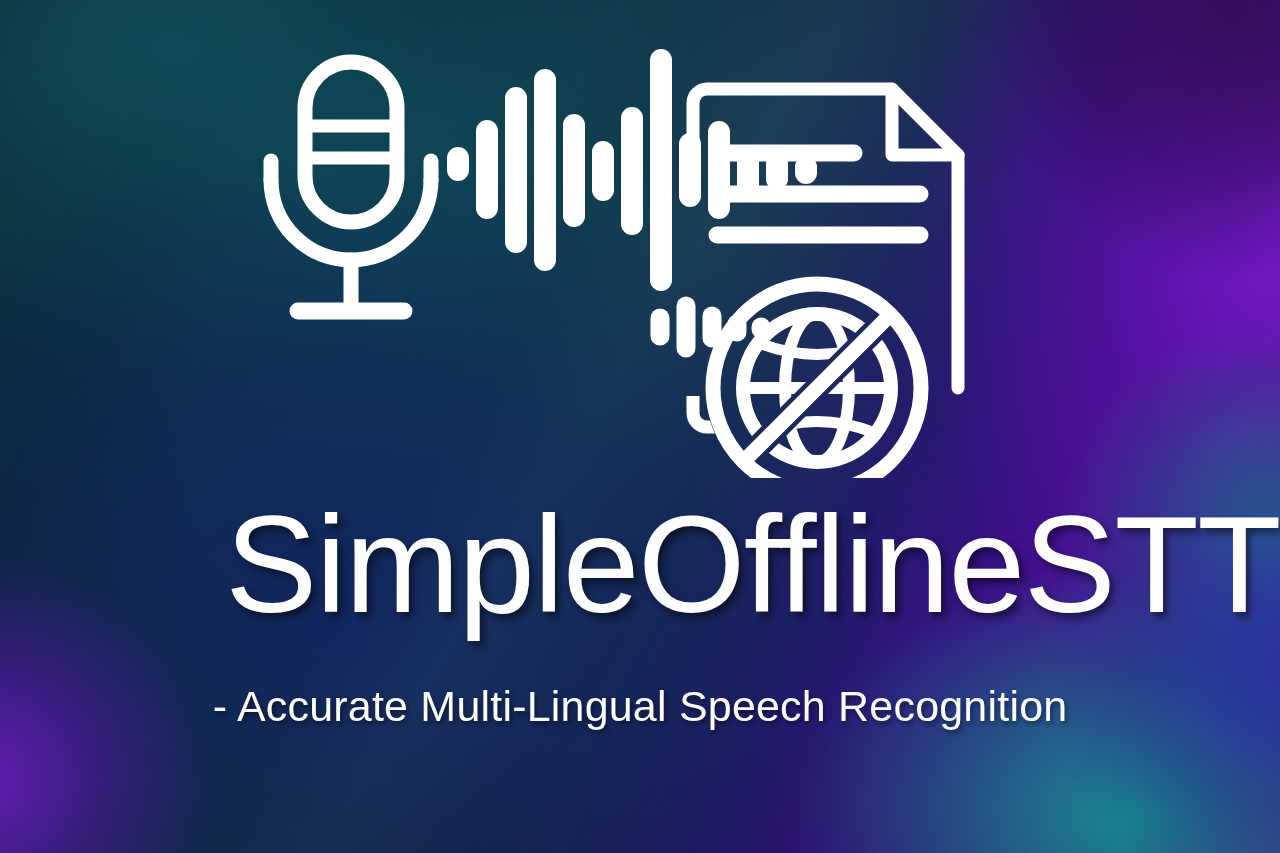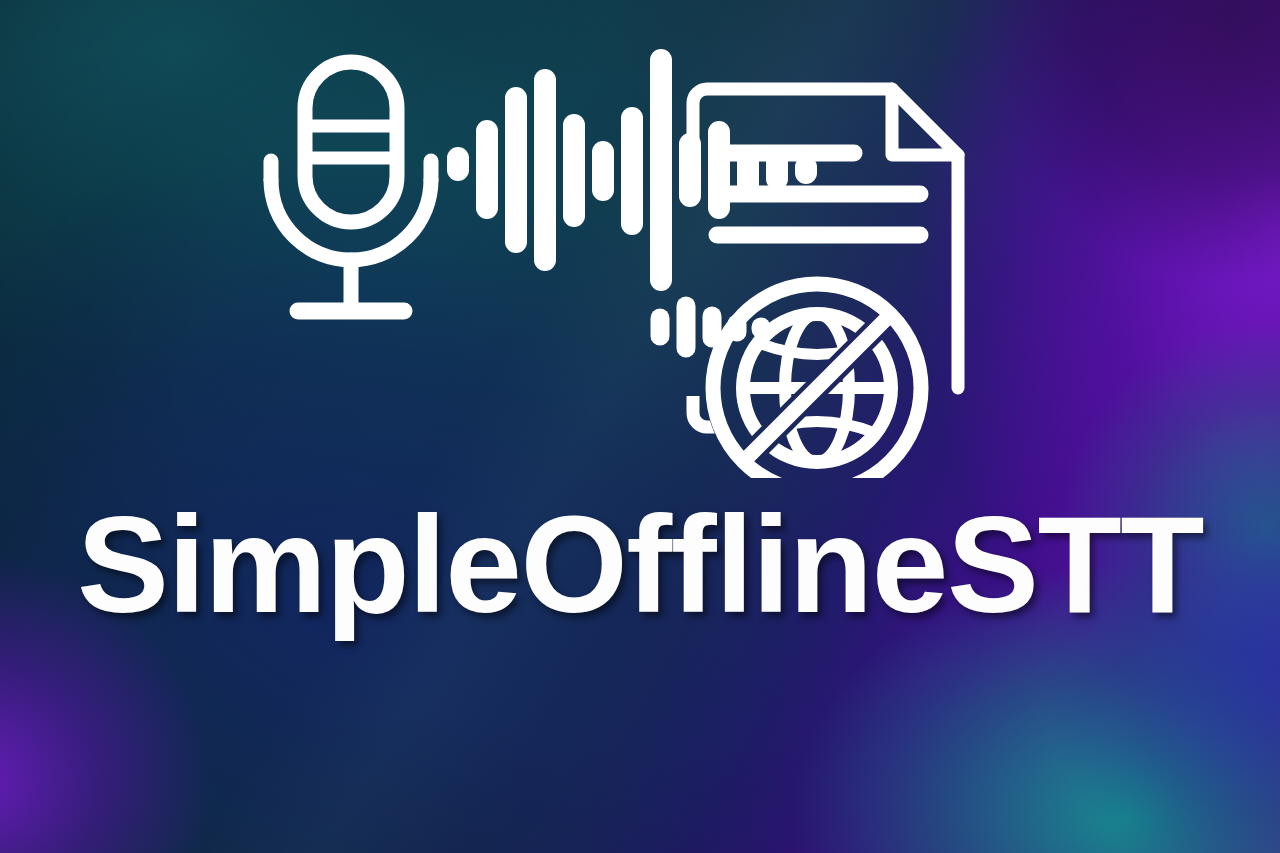--- a/index.html
+++ b/index.html
@@ -112,23 +112,23 @@
     height: 430px;
   }
   .art svg { display: block; width: 100%; height: 100%; }
 
   
   .title {
     position: absolute;
     left: 0;
     right: 0;
     top: 495px;
-    text-align: center;
+    text-align: right;
     font-size: 138px;
-    font-weight: 700;
+    font-weight: 400;
     letter-spacing: -1.5px;
     color: #fdfdfd;
     line-height: 1;
     text-shadow: 4px 5px 7px rgba(0,0,0,0.48);
     white-space: nowrap;
   }
   .tagline {
     position: absolute;
     left: 0;
     right: 0;
@@ -250,14 +250,15 @@
           <path d="M 497 295 Q 555 318 613 295" stroke-width="11"></path>
           <path d="M 497 385 Q 555 362 613 385" stroke-width="11"></path>
         </g>
 
         <line x1="627" y1="268" x2="483" y2="412" stroke-width="15"></line>
       </g>
     </svg>
   </div>
 
   <div class="title">SimpleOfflineSTT</div>
+  <div class="tagline">- Accurate Multi-Lingual Speech Recognition</div>
 
 </div>
 
 </body></html>

